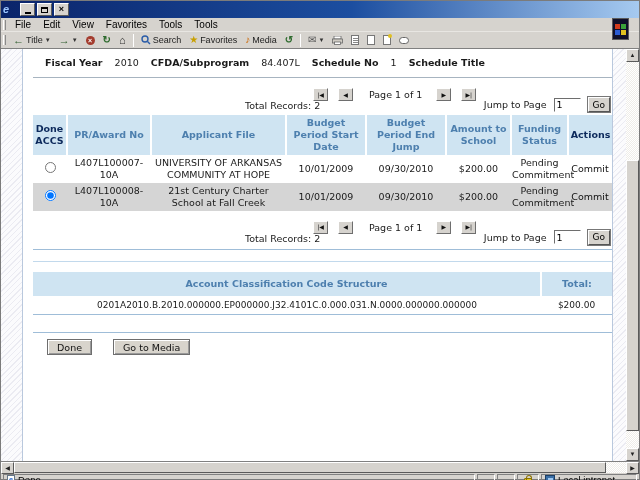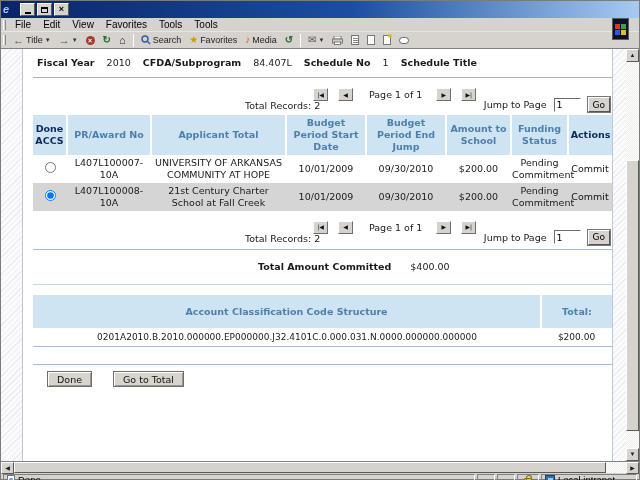--- a/index.html
+++ b/index.html
@@ -59,21 +59,21 @@
   .bubble-ic { width:10px; height:7px; border:1px solid #666; border-radius:4px; background:#fff; }
   .print-ic { width:11px; height:9px; }
 
   
   .browser-body { display:flex; height:412px; flex:0 0 auto; background:#fff; }
   .stripe { background:repeating-linear-gradient(135deg,#fbfbfd 0 3px,#ebebf2 3px 4px); }
   .margin-l { width:22px; border-right:1px solid #b9c8dd; flex:0 0 auto; }
   .margin-r { width:14px; border-left:1px solid #b9c8dd; flex:0 0 auto; }
   .page { flex:1; background:#fff; font-family:"DejaVu Sans", sans-serif; font-size:9.5px; color:#1a1a1a; overflow:hidden; padding-left:10px; }
 
-  .fields { margin-top:8px; margin-left:4px; font-size:9.5px; white-space:nowrap; }
+  .fields { margin-top:8px; margin-left:12px; font-size:9.5px; white-space:nowrap; }
   .fields .lbl { font-weight:bold; }
   .fields span { margin-right:9px; }
 
   .rule { height:1px; width:579px; }
   .rule.gray { background:#a7b4c0; margin-top:9px; }
   .rule.blue { background:#9fbdd8; }
   .rule.lightblue { background:#c2d9ec; }
 
   
   .pager { position:relative; height:26px; width:579px; margin-top:9px; font-size:9.5px; }
@@ -106,21 +106,21 @@
   .totals { margin-top:11px; margin-left:225px; font-size:9.5px; }
   .totals .trow { margin-bottom:12px; }
   .totals .tlbl { font-weight:bold; display:inline-block; }
   .totals .tval { margin-left:16px; }
 
   
   .pr-line { margin-top:23px; margin-left:4px; font-size:9.5px; }
   .pr-line .lbl { font-weight:bold; margin-right:20px; }
   table.accs { width:579px; border-collapse:collapse; table-layout:fixed; margin-top:10px; font-size:9.5px; }
   table.accs col:nth-child(1){width:508px;} table.accs col:nth-child(2){width:71px;}
-  table.accs th { background:#cfe4f2; color:#4d7fae; font-weight:bold; text-align:center; height:33px; padding:2px; border-right:2px solid #fff; }
+  table.accs th { background:#cfe4f2; color:#4d7fae; font-weight:bold; text-align:center; height:24px; padding:2px; border-right:2px solid #fff; }
   table.accs th:last-child{ border-right:none; }
   table.accs td { text-align:center; height:19px; padding:2px; border-bottom:1px solid #9fbdd8; font-size:9px; }
 
   .btn-row { margin-top:6px; margin-left:14px; display:flex; gap:21px; }
   .formbtn { height:16px; font-size:9.5px; padding:0 9px; background:#d8d4cc; color:#111;
     border:1px solid #6e6e6e; box-shadow:inset 1px 1px 0 #fff, inset -1px -1px 0 #999;
     font-family:"DejaVu Sans", sans-serif; }
 
   
   .vscroll { width:13px; flex:0 0 auto; display:flex; flex-direction:column;
@@ -295,21 +295,21 @@
             <col>
             <col>
             <col>
             <col>
             <col>
           </colgroup>
         <thead>
           <tr>
             <th>Done ACCS</th>
             <th>PR/Award No</th>
-            <th>Applicant Total</th>
+            <th>Applicant File</th>
             <th>Budget Period Start Date</th>
             <th>Budget Period End Jump</th>
             <th>Amount to School</th>
             <th>Funding Status</th>
             <th>Actions</th>
           </tr>
         </thead>
         <tbody>
           <tr>
             <td>
@@ -353,24 +353,20 @@
         <span class="pager-jump">
           <span>Jump to Page</span>
           <input class="jump-input" value="1" style="">
           <button class="gobtn">Go</button>
         </span>
       </div>
 
       <div class="rule blue" style="margin-top:3px;"></div>
 
       <div class="totals">
-        <div class="trow">
-          <span class="tlbl">Total Amount Committed</span>
-          <span class="tval">$400.00</span>
-        </div>
       </div>
 
       <div class="rule lightblue"></div>
 
 
       <table class="accs">
         <colgroup>
             <col>
             <col>
           </colgroup>
@@ -385,21 +381,21 @@
             <td>0201A2010.B.2010.000000.EP000000.J32.4101C.0.000.031.N.0000.000000.000000</td>
             <td>$200.00</td>
           </tr>
         </tbody>
       </table>
 
       <div class="rule blue" style="margin-top:17px;"></div>
 
       <div class="btn-row">
         <button class="formbtn">Done</button>
-        <button class="formbtn">Go to Total</button>
+        <button class="formbtn">Go to Media</button>
       </div>
 
     </div>
 
     <div class="stripe margin-r"></div>
 
     <div class="vscroll">
       <button class="sbtn">▲</button>
       <div class="vtrack">
         <div class="vthumb"></div>

